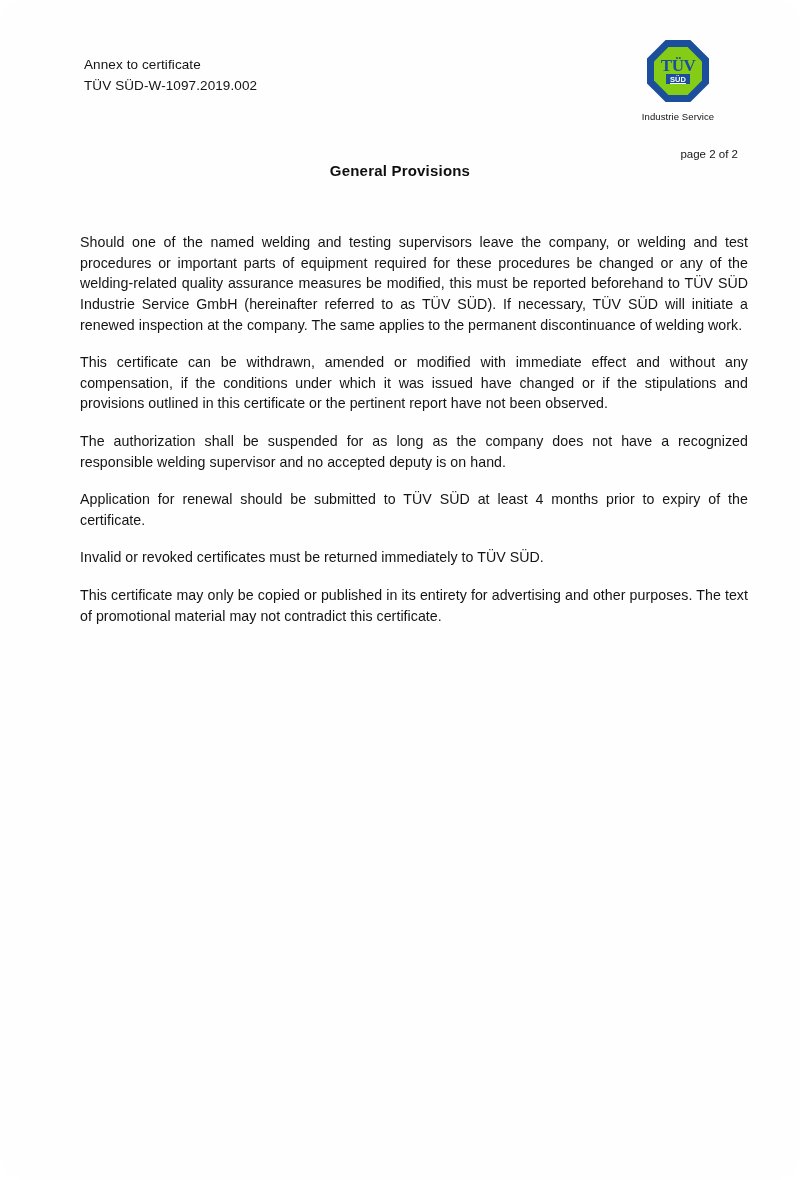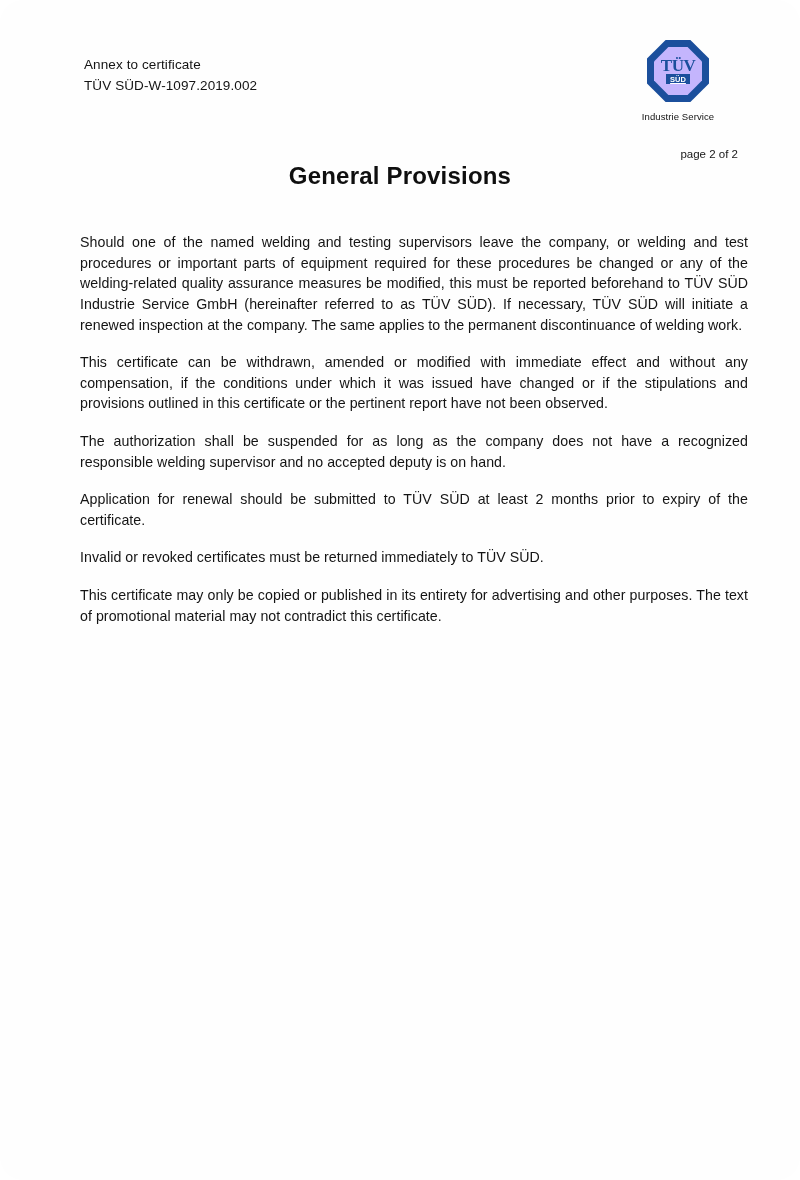--- a/index.html
+++ b/index.html
@@ -53,21 +53,21 @@
     background: #1b4f9c;
     clip-path: polygon(30% 0%, 70% 0%, 100% 30%, 100% 70%, 70% 100%, 30% 100%, 0% 70%, 0% 30%);
     display: flex;
     flex-direction: column;
     align-items: center;
     justify-content: center;
   }
   .logo-inner {
     width: 48px;
     height: 48px;
-    background: #c4b5fd;
+    background: #84cc16;
     clip-path: polygon(30% 0%, 70% 0%, 100% 30%, 100% 70%, 70% 100%, 30% 100%, 0% 70%, 0% 30%);
     display: flex;
     flex-direction: column;
     align-items: center;
     justify-content: center;
   }
   .logo-tuv {
     font-family: "Liberation Serif", serif;
     font-weight: bold;
     font-size: 17px;
@@ -102,21 +102,21 @@
     color: #161616;
   }
 
   
   .doc-title {
     position: absolute;
     top: 162px;
     left: 0;
     width: 800px;
     text-align: center;
-    font-size: 24px;
+    font-size: 15px;
     font-weight: bold;
     letter-spacing: 0.2px;
     color: #0f0f0f;
   }
 
   
   .body-text {
     position: absolute;
     top: 218px;
     left: 80px;
@@ -154,18 +154,18 @@
   </div>
 
   <div class="page-number">page 2 of 2</div>
 
   <div class="doc-title">General Provisions</div>
 
   <div class="body-text">
     <p class="para">Should one of the named welding and testing supervisors leave the company, or welding and test procedures or important parts of equipment required for these procedures be changed or any of the welding-related quality assurance measures be modified, this must be reported beforehand to TÜV SÜD Industrie Service GmbH (hereinafter referred to as TÜV SÜD). If necessary, TÜV SÜD will initiate a renewed inspection at the company. The same applies to the permanent discontinuance of welding work.</p>
     <p class="para">This certificate can be withdrawn, amended or modified with immediate effect and without any compensation, if the conditions under which it was issued have changed or if the stipulations and provisions outlined in this certificate or the pertinent report have not been observed.</p>
     <p class="para">The authorization shall be suspended for as long as the company does not have a recognized responsible welding supervisor and no accepted deputy is on hand.</p>
-    <p class="para">Application for renewal should be submitted to TÜV SÜD at least 2 months prior to expiry of the certificate.</p>
+    <p class="para">Application for renewal should be submitted to TÜV SÜD at least 4 months prior to expiry of the certificate.</p>
     <p class="para">Invalid or revoked certificates must be returned immediately to TÜV SÜD.</p>
     <p class="para">This certificate may only be copied or published in its entirety for advertising and other purposes. The text of promotional material may not contradict this certificate.</p>
   </div>
 
 </div>
 
 </body></html>

